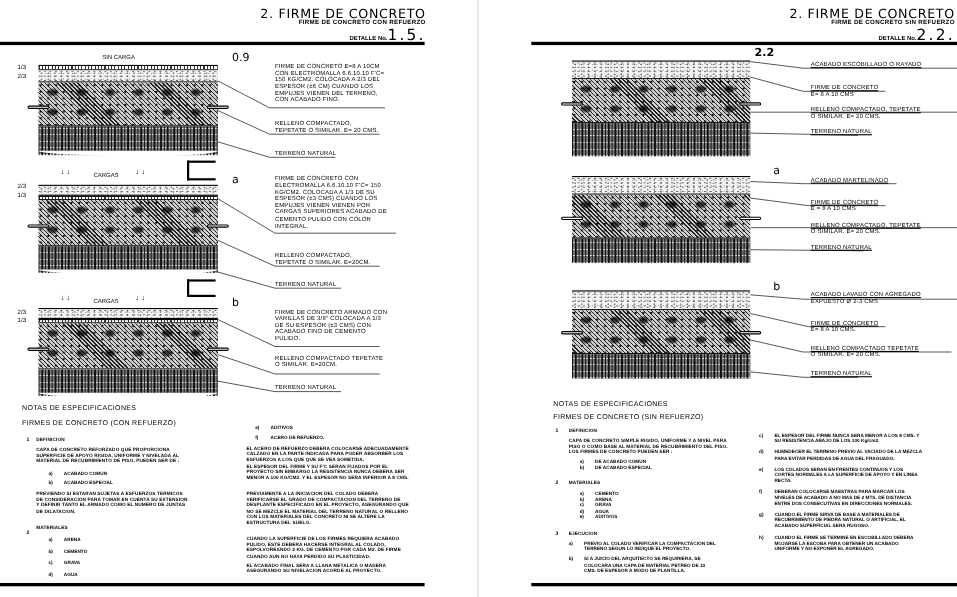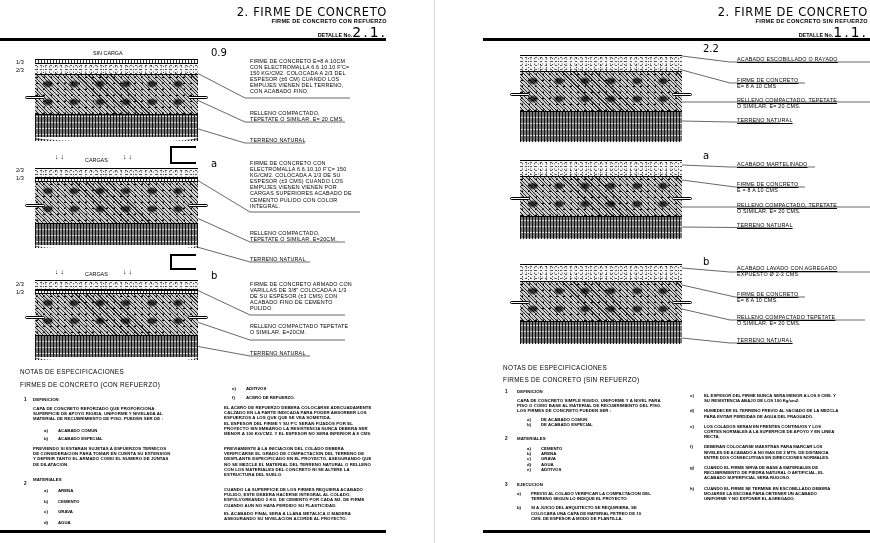--- a/index.html
+++ b/index.html
@@ -67,21 +67,21 @@
   .note-list .li .k { width: 14px; }
 </style>
 </head>
 <body>
 
 <div class="divider"></div>
 
 <div class="sheet left">
   <div class="title-main">2. FIRME DE CONCRETO</div>
   <div class="title-sub">FIRME DE CONCRETO CON REFUERZO</div>
-  <div class="title-detail"><span class="no">DETALLE No.</span><span class="num">2.1.</span></div>
+  <div class="title-detail"><span class="no">DETALLE No.</span><span class="num">1.5.</span></div>
   <div class="rule" style="left:0;top:38px;width:386px;"></div>
 
   <svg class="leaders" width="435" height="543">
     <g stroke="#000" stroke-width="0.6" fill="none">
 
       <line x1="197" y1="73" x2="245" y2="98"></line>
         <line x1="245" y1="98" x2="350" y2="98"></line>
       <line x1="197" y1="100" x2="245" y2="122"></line>
         <line x1="245" y1="122" x2="345" y2="122"></line>
       <line x1="185" y1="125" x2="245" y2="143"></line>
@@ -212,21 +212,21 @@
   <div class="note" style="left:224px;top:421px;width:148px;">EL ESPESOR DEL FIRME Y SU F'c SERAN FIJADOS POR EL PROYECTO SIN EMBARGO LA RESISTENCIA NUNCA DEBERA SER MENOR A 100 Kg/cm2. Y EL ESPESOR NO SERA INFERIOR A 8 CMS.</div>
   <div class="note" style="left:224px;top:446px;width:148px;">PREVIAMENTE A LA INICIACION DEL COLADO DEBERA VERIFICARSE EL GRADO DE COMPACTACION DEL TERRENO DE DESPLANTE ESPECIFICADO EN EL PROYECTO, ASEGURANDO QUE NO SE MEZCLE EL MATERIAL DEL TERRENO NATURAL O RELLENO CON LOS MATERIALES DEL CONCRETO NI SE ALTERE LA ESTRUCTURA DEL SUELO.</div>
   <div class="note" style="left:224px;top:487px;width:148px;">CUANDO LA SUPERFICIE DE LOS FIRMES REQUIERA ACABADO PULIDO, ESTE DEBERA HACERSE INTEGRAL AL COLADO, ESPOLVOREANDO 2 KG. DE CEMENTO POR CADA M2. DE FIRME CUANDO AUN NO HAYA PERDIDO SU PLASTICIDAD.</div>
   <div class="note" style="left:224px;top:511px;width:148px;">EL ACABADO FINAL SERA A LLANA METALICA O MADERA ASEGURANDO SU NIVELACION ACORDE AL PROYECTO.</div>
   <div class="rule" style="left:0;top:530px;width:386px;"></div>
 </div>
 
 <div class="sheet right">
   <div class="title-main">2. FIRME DE CONCRETO</div>
   <div class="title-sub">FIRME DE CONCRETO SIN REFUERZO</div>
-  <div class="title-detail"><span class="no">DETALLE No.</span><span class="num">1.1.</span></div>
+  <div class="title-detail"><span class="no">DETALLE No.</span><span class="num">2.2.</span></div>
   <div class="rule" style="left:48px;top:38px;width:387px;"></div>
 
   <svg class="leaders" width="435" height="543">
     <g stroke="#000" stroke-width="0.6" fill="none">
       <line x1="247" y1="56" x2="295" y2="62"></line>
         <line x1="295" y1="62" x2="435" y2="62"></line>
       <line x1="247" y1="70" x2="295" y2="83"></line>
         <line x1="295" y1="83" x2="370" y2="83"></line>
       <line x1="247" y1="102" x2="435" y2="102"></line>
       <line x1="247" y1="121" x2="345" y2="123"></line>
@@ -249,21 +249,21 @@
     </g>
   </svg>
 
   <div class="drawing" style="left:85px;top:55px;width:162px;height:70px;">
     <div class="layer concrete-light" style="top:0;height:17px;border-top:1px solid #000;"></div>
     <div class="layer fill-dark" style="top:17px;height:40px;"></div>
     <div class="layer ground" style="top:57px;height:30px;"></div>
   </div>
   <div class="rebar" style="left:75px;top:93px;"></div>
   <div class="rebar" style="left:237px;top:93px;"></div>
-  <div class="section-tag" style="left:268px;top:43px;">2.2</div>
+  <div class="section-tag" style="left:251px;top:43px;font-weight:bold;">2.2</div>
   <div class="callout" style="left:302px;top:56px;">
       <div class="ul">ACABADO ESCOBILLADO O RAYADO</div>
     </div>
   <div class="callout" style="left:302px;top:77px;">
       <div class="ul">FIRME DE CONCRETO</div>
       <div>e= 8 A 10 CMS</div>
     </div>
   <div class="callout" style="left:302px;top:97px;">
       <div class="ul">RELLENO COMPACTADO, TEPETATE</div>
       <div>O SIMILAR. e= 20 CMS.</div>

